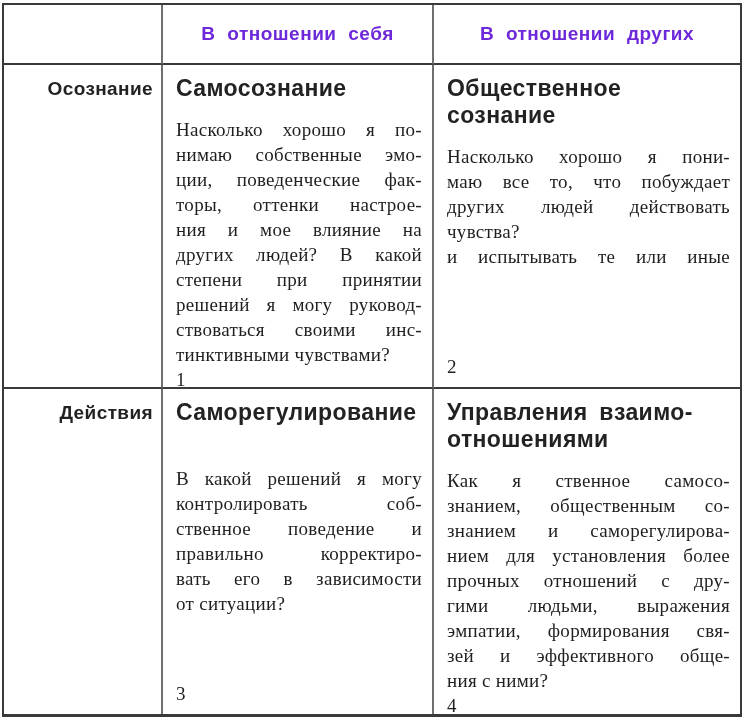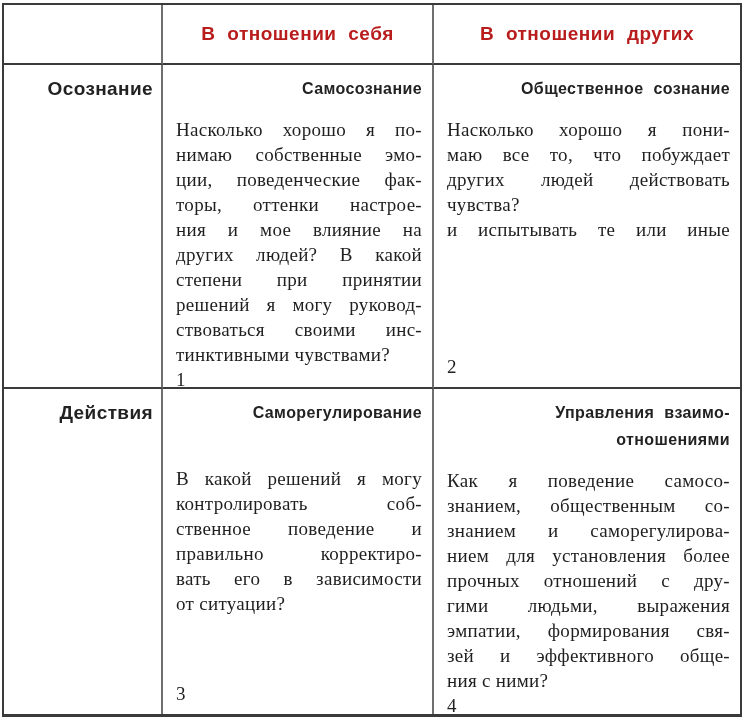--- a/index.html
+++ b/index.html
@@ -38,21 +38,21 @@
 
   .hcell {
     display: flex;
     align-items: center;
     justify-content: center;
     font-family: "Liberation Sans", sans-serif;
     font-weight: bold;
     font-size: 19px;
     letter-spacing: 0.5px;
     word-spacing: 6px;
-    color: #b91c1c;
+    color: #6d28d9;
   }
   .lcell {
     font-family: "Liberation Sans", sans-serif;
     font-weight: bold;
     font-size: 19px;
     letter-spacing: 0.4px;
     padding: 13px 8px 8px 13px;
     color: #222222;
     text-align: right;
   }
@@ -60,27 +60,26 @@
     display: flex;
     flex-direction: column;
     padding: 10px 10px 8px 13px;
     font-size: 19px;
     line-height: 25px;
     letter-spacing: 0.3px;
   }
   .ctitle {
     font-family: "Liberation Sans", sans-serif;
     font-weight: bold;
-    font-size: 16px;
+    font-size: 23px;
     line-height: 27px;
     letter-spacing: 0.4px;
     word-spacing: 5px;
     white-space: pre-line;
     color: #222222;
-    text-align: right;
   }
   .cbody { width: 100%; margin-top: 15px; }
   .bline { width: 100%; }
   .bline.stretch {
     text-align: justify;
     text-align-last: justify;
   }
   .cnum { margin-top: auto; }
 </style>
 </head>
@@ -132,21 +131,21 @@
         <div class="bline stretch">правильно корректиро-</div>
         <div class="bline stretch">вать его в зависимости</div>
         <div class="bline">от ситуации?</div>
       </div>
     <div class="cnum">3</div>
   </div>
   <div class="cell ccell">
     <div class="ctitle">Управления взаимо-
 отношениями</div>
     <div class="cbody">
-        <div class="bline stretch">Как я поведение самосо-</div>
+        <div class="bline stretch">Как я ственное самосо-</div>
         <div class="bline stretch">знанием, общественным со-</div>
         <div class="bline stretch">знанием и саморегулирова-</div>
         <div class="bline stretch">нием для установления более</div>
         <div class="bline stretch">прочных отношений с дру-</div>
         <div class="bline stretch">гими людьми, выражения</div>
         <div class="bline stretch">эмпатии, формирования свя-</div>
         <div class="bline stretch">зей и эффективного обще-</div>
         <div class="bline">ния с ними?</div>
       </div>
     <div class="cnum">4</div>

